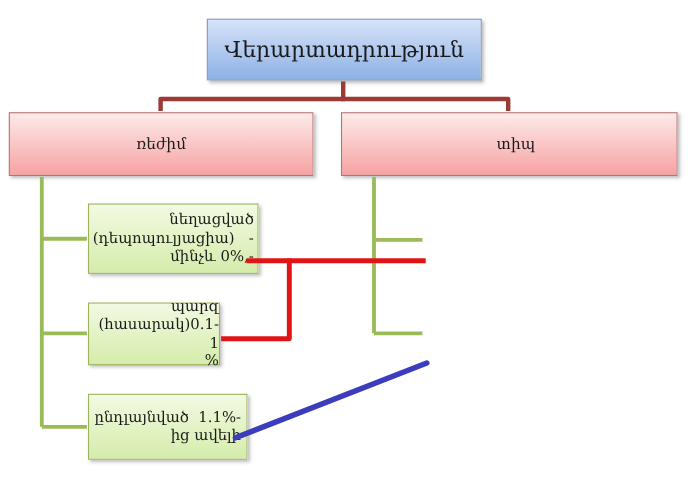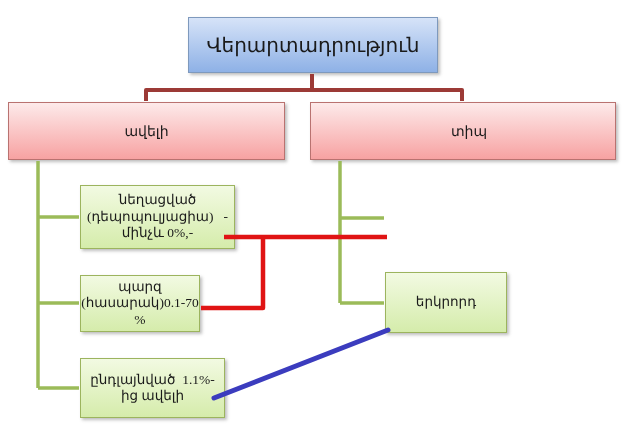--- a/index.html
+++ b/index.html
@@ -7,23 +7,22 @@
     position:relative;width:625px;height:438px;background:#fff;overflow:hidden;
     font-family:"DejaVu Serif","Liberation Serif",serif;color:#1a1a1a;
   }
   .wires{position:absolute;left:0;top:0;width:625px;height:438px;z-index:2;}
   .wires .olive{stroke:var(--tree_line,#9bbb59);stroke-width:3.5;fill:none;}
   .wires .maroon{stroke:var(--root_line,#9c3a36);stroke-width:4;fill:none;stroke-linejoin:round;}
   .wires .red{stroke:var(--assoc_red,#e01414);stroke-width:4.5;fill:none;stroke-linejoin:round;}
   .wires .blue{stroke:var(--assoc_blue,#3b3cbe);stroke-width:5;fill:none;stroke-linecap:round;}
   .node{
     position:absolute;z-index:1;display:flex;align-items:center;justify-content:center;
-    text-align:center;box-sizing:border-box;white-space:pre-wrap;
+    text-align:right;box-sizing:border-box;white-space:pre-wrap;
     box-shadow:2px 2px 3px rgba(110,110,110,.45);
-    font-family:Liberation Serif, serif;
   }
   .root{
     background:linear-gradient(to bottom,var(--root_fill_top,#d6e3f8),var(--root_fill_bottom,#8eb1e6));
     border:1px solid var(--root_border,#7e99bd);
     font-size:20px;
   }
   .branch{
     background:linear-gradient(to bottom,var(--branch_fill_top,#fdeaea),var(--branch_fill_bottom,#f7a2a2));
     border:1px solid var(--branch_border,#b97270);
     font-size:14px;
@@ -66,33 +65,32 @@
     <line class="olive" x1="340" y1="303" x2="384" y2="303"></line>
 
     <polyline class="red" points="201,308 263,308 263,235"></polyline>
     <line class="red" x1="224" y1="237" x2="388" y2="237"></line>
 
     <line class="blue" x1="214" y1="398" x2="388" y2="330"></line>
   </svg>
 
   <div class="node root" id="node-root">Վերարտադրություն</div>
 
-  <div class="node branch" id="node-regime">ավելի</div>
+  <div class="node branch" id="node-regime">ռեժիմ</div>
 
   <div class="node branch" id="node-type">տիպ</div>
 
   <div class="node leaf" id="node-narrowed">նեղացված
 (դեպոպուլյացիա)   -
 մինչև 0%,-</div>
 
   <div class="node leaf" id="node-simple">պարզ
-(հասարակ)0.1-70
+(հասարակ)0.1-1
 %</div>
 
   <div class="node leaf" id="node-expanded">ընդլայնված  1.1%-
 ից ավելի</div>
 
 
-  <div class="node leaf" id="node-second">երկրորդ</div>
 
   <div class="endpoint-marker"></div>
 
 </div>
 
 </body></html>

